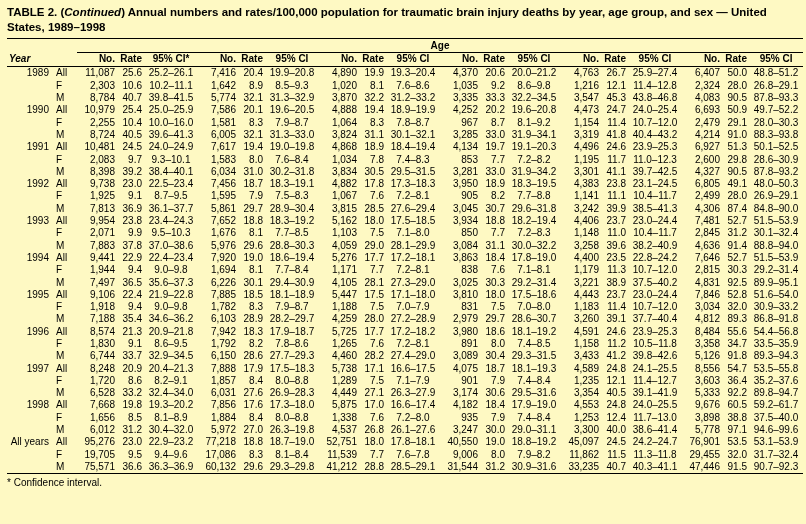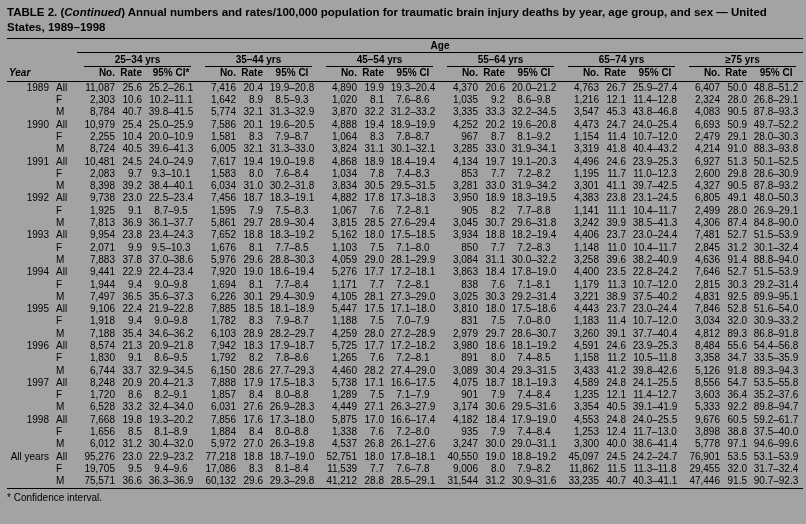--- a/index.html
+++ b/index.html
@@ -1,21 +1,21 @@
 <!DOCTYPE html>
 <html><head>
 <meta charset="utf-8">
 <style>
   * { box-sizing: border-box; }
   html, body { margin: 0; padding: 0; background: #ffffff; }
   .page {
     width: 806px; height: 524px;
     padding: 5px 7px 0 7px;
     font-family: "Liberation Sans", sans-serif;
-    color: #000; background: #a3a3a3; overflow: hidden;
+    color: #000; background: #fef9c3; overflow: hidden;
   }
   .title { font-size: 11.5px; font-weight: bold; line-height: 1.3; }
   table {
     width: 100%; border-collapse: collapse; table-layout: fixed;
     margin-top: 3px; border-top: 1.5px solid #000;
   }
   th, td {
     font-size: 10px; line-height: 12.3px; padding: 0 2px;
     white-space: nowrap; overflow: hidden;
   }
@@ -69,41 +69,20 @@
         <col class="col-rate">
         <col class="col-ci">
     </colgroup>
     <thead>
       <tr>
         <th colspan="2" class="blank"></th>
         <th colspan="18" class="age-th">
             <span class="age-u">Age</span>
           </th>
       </tr>
-      <tr>
-        <th colspan="2" class="blank"></th>
-        <th colspan="3" class="grp-th">
-            <span class="grp-u">25–34 yrs</span>
-          </th>
-        <th colspan="3" class="grp-th">
-            <span class="grp-u">35–44 yrs</span>
-          </th>
-        <th colspan="3" class="grp-th">
-            <span class="grp-u">45–54 yrs</span>
-          </th>
-        <th colspan="3" class="grp-th">
-            <span class="grp-u">55–64 yrs</span>
-          </th>
-        <th colspan="3" class="grp-th">
-            <span class="grp-u">65–74 yrs</span>
-          </th>
-        <th colspan="3" class="grp-th">
-            <span class="grp-u">≥75 yrs</span>
-          </th>
-      </tr>
       <tr id="subhead-row">
           <th class="year-h">Year</th>
           <th class="sex-h"></th>
           <th class="s0">No.</th>
           <th class="s1">Rate</th>
           <th class="s2">95% CI*</th>
           <th class="s0">No.</th>
           <th class="s1">Rate</th>
           <th class="s2">95% CI</th>
           <th class="s0">No.</th>
@@ -207,21 +186,21 @@
           <td class="c2">24.0–25.4</td>
           <td class="c0">6,693</td>
           <td class="c1">50.9</td>
           <td class="c2">49.7–52.2</td>
         </tr>
         <tr>
           <td class="year"></td>
           <td class="sex">F</td>
           <td class="c0">2,255</td>
           <td class="c1">10.4</td>
-          <td class="c2">20.0–10.9</td>
+          <td class="c2">10.0–16.0</td>
           <td class="c0">1,581</td>
           <td class="c1">8.3</td>
           <td class="c2">7.9–8.7</td>
           <td class="c0">1,064</td>
           <td class="c1">8.3</td>
           <td class="c2">7.8–8.7</td>
           <td class="c0">967</td>
           <td class="c1">8.7</td>
           <td class="c2">8.1–9.2</td>
           <td class="c0">1,154</td>

